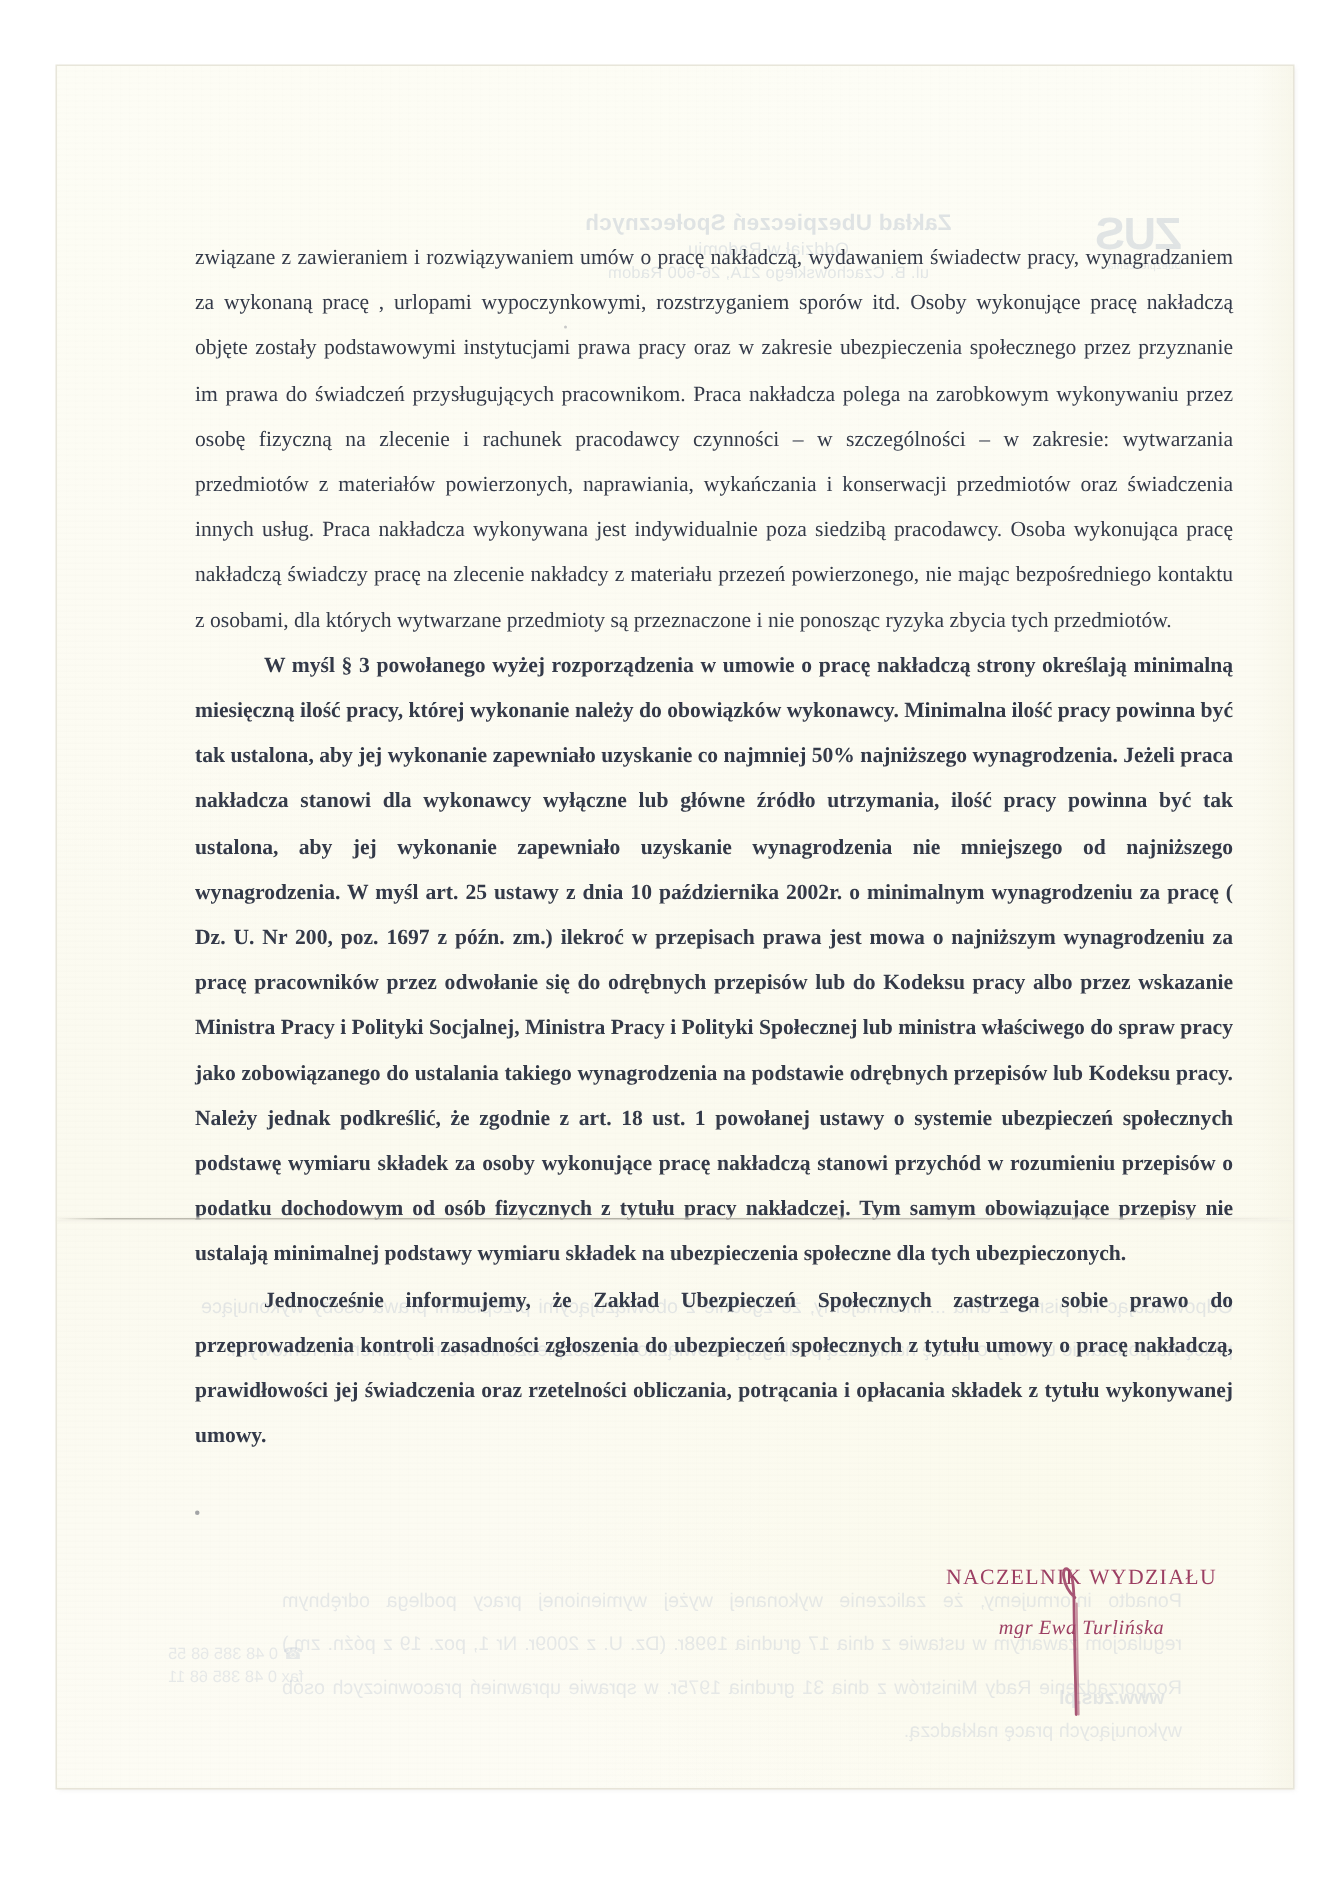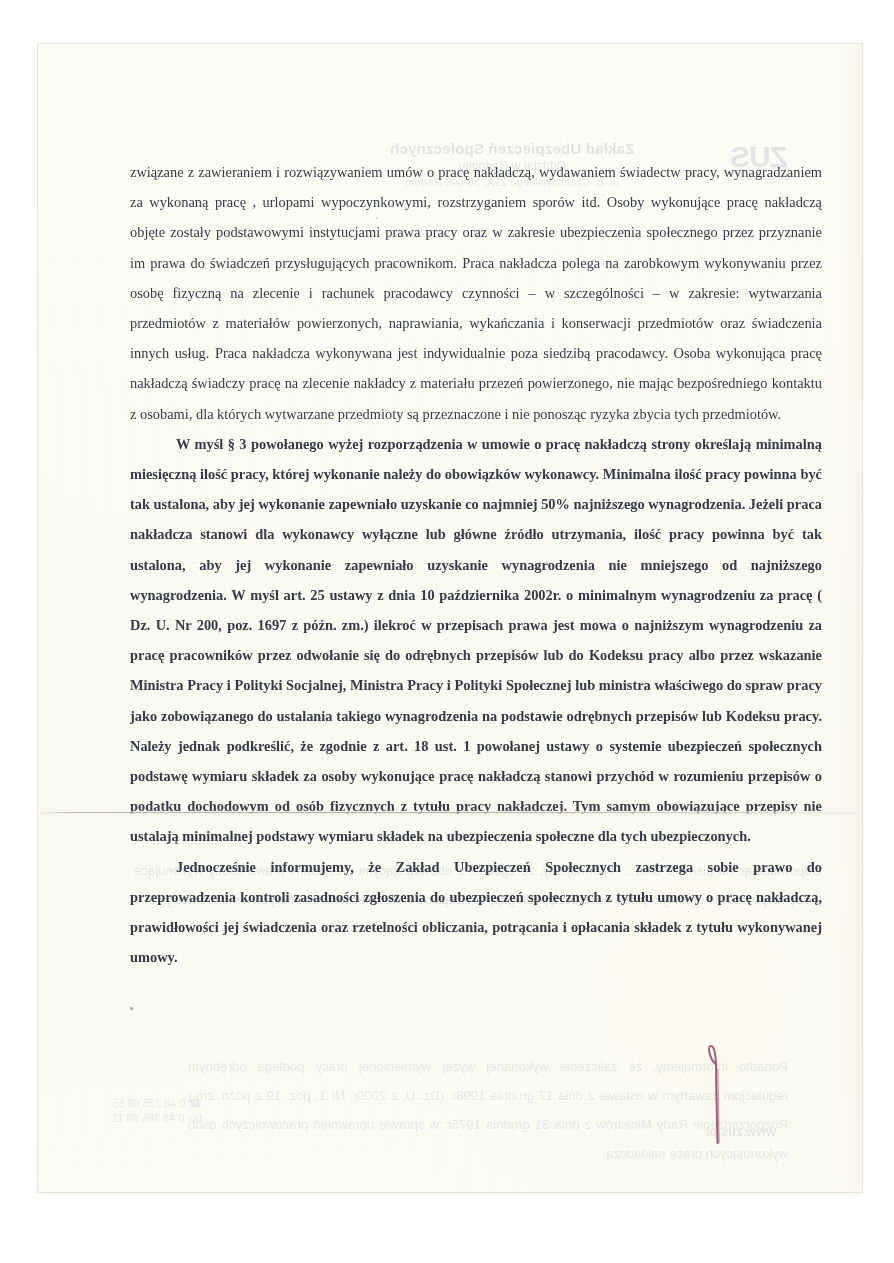--- a/index.html
+++ b/index.html
@@ -297,20 +297,24 @@
       <p class="indent">W myśl § 3 powołanego wyżej rozporządzenia w umowie o pracę nakładczą strony określają minimalną miesięczną ilość pracy, której wykonanie należy do obowiązków wykonawcy. Minimalna ilość pracy powinna być tak ustalona, aby jej wykonanie zapewniało uzyskanie co najmniej 50% najniższego wynagrodzenia. Jeżeli praca nakładcza stanowi dla wykonawcy wyłączne lub główne źródło utrzymania, ilość pracy powinna być tak ustalona, aby jej wykonanie zapewniało uzyskanie wynagrodzenia  nie mniejszego od najniższego wynagrodzenia. W myśl art. 25 ustawy z dnia 10 października 2002r. o minimalnym wynagrodzeniu za pracę ( Dz. U. Nr 200, poz. 1697 z późn. zm.) ilekroć w przepisach prawa jest mowa o najniższym wynagrodzeniu za pracę pracowników przez odwołanie się do odrębnych przepisów lub do Kodeksu pracy albo przez wskazanie Ministra Pracy i Polityki Socjalnej, Ministra  Pracy i Polityki Społecznej lub ministra właściwego do spraw pracy jako zobowiązanego do ustalania takiego wynagrodzenia na podstawie odrębnych przepisów lub Kodeksu pracy. Należy jednak podkreślić, że zgodnie z art. 18 ust. 1 powołanej ustawy o systemie ubezpieczeń społecznych podstawę wymiaru składek za osoby wykonujące pracę nakładczą stanowi przychód w rozumieniu przepisów o podatku dochodowym od osób fizycznych z tytułu pracy nakładczej. Tym samym obowiązujące przepisy nie ustalają minimalnej podstawy wymiaru składek na ubezpieczenia społeczne dla tych ubezpieczonych.</p>
       <p class="indent">Jednocześnie informujemy, że Zakład Ubezpieczeń Społecznych zastrzega sobie prawo do przeprowadzenia kontroli zasadności zgłoszenia do ubezpieczeń społecznych z tytułu umowy o pracę nakładczą, prawidłowości jej świadczenia  oraz  rzetelności obliczania, potrącania i opłacania składek z tytułu wykonywanej umowy.</p>
     </div>
 
     <div id="crease-soft" class="crease"></div>
     <div id="crease-main" class="crease"></div>
 
     <div id="speck"></div>
     <div id="speck2"></div>
 
+    <div id="signature-block">
+      <div id="stamp-title">NACZELNIK WYDZIAŁU</div>
+      <div id="stamp-name">mgr Ewa Turlińska</div>
+    </div>
 
     <svg id="pen-stroke" viewBox="0 0 22 104">
       <path d="M11.5 103 C 11.0 78, 10.2 52, 10.0 28 C 9.9 17, 9.0 9, 6.2 6.5 C 4.0 4.6, 2.4 7.0, 3.2 11.5 C 4.2 17.5, 7.6 22.5, 10.6 25.0" fill="none" stroke="#9c3f63" stroke-width="1.9" stroke-linecap="round" opacity="0.88"></path>
       <path d="M13.1 103 C 12.7 79, 12.0 53, 11.8 29" fill="none" stroke="#9c3f63" stroke-width="1.3" stroke-linecap="round" opacity="0.55"></path>
     </svg>
 
   </div>
 </div>
 
 </body></html>

